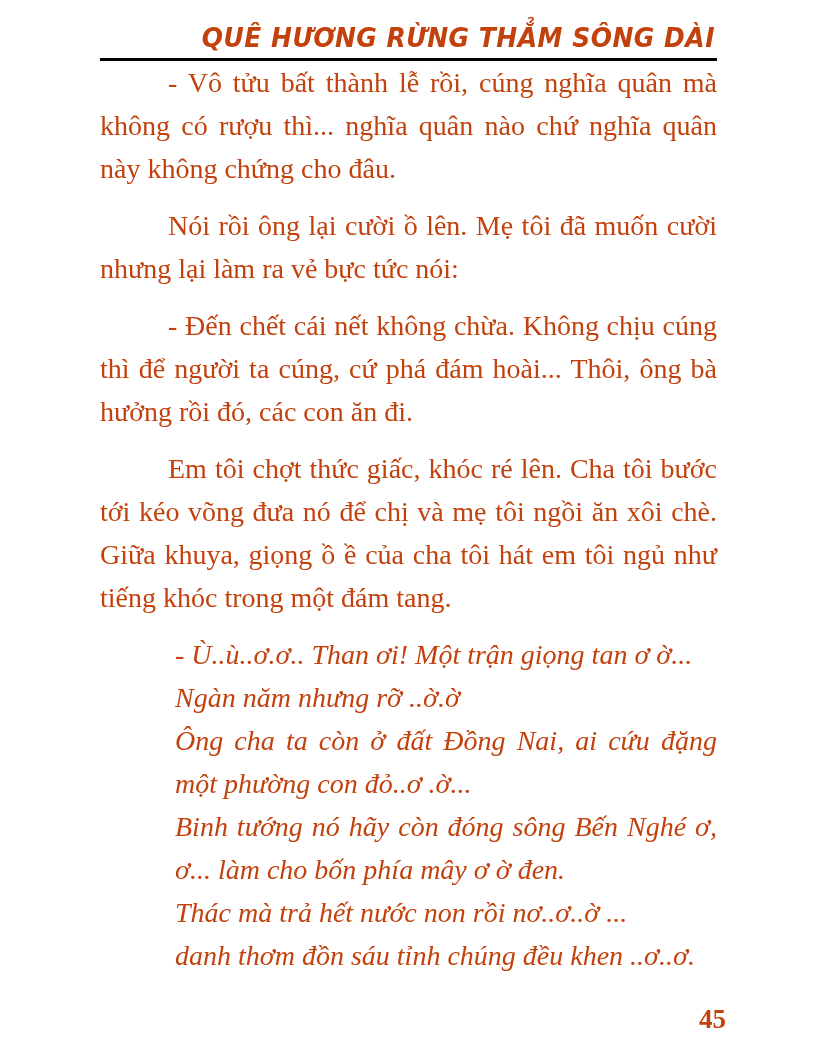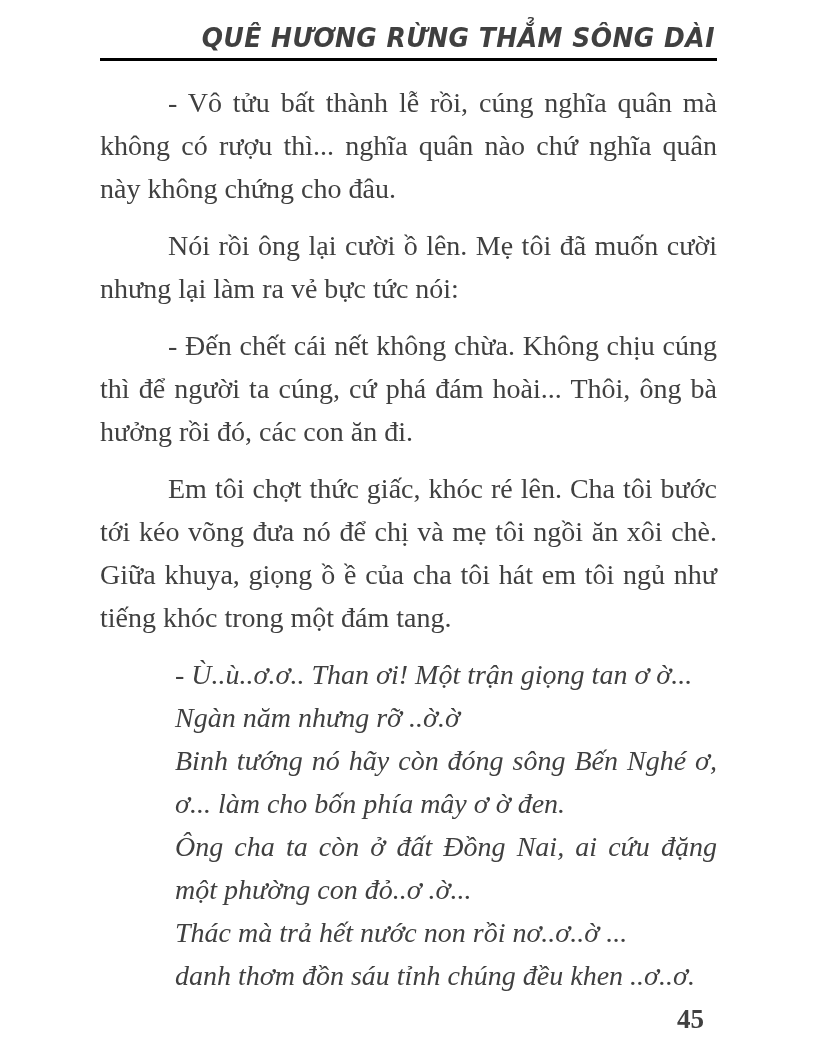--- a/index.html
+++ b/index.html
@@ -5,21 +5,21 @@
   html, body {
     margin: 0;
     padding: 0;
     background: #ffffff;
   }
   .page {
     position: relative;
     width: 816px;
     height: 1056px;
     background: #ffffff;
-    color: #404040;
+    color: #c2410c;
     box-sizing: border-box;
     padding: 24px 99px 0 100px;
     overflow: hidden;
     font-family: "Liberation Serif", serif;
   }
   .running-head {
     text-align: right;
     font-family: "DejaVu Sans", sans-serif;
     font-style: italic;
     font-weight: bold;
@@ -29,41 +29,41 @@
     transform-origin: bottom right;
     white-space: nowrap;
     padding-right: 2px;
   }
   .head-rule {
     height: 3px;
     background: #000000;
     margin-top: 5px;
   }
   .body-text {
-    margin-top: 20px;
+    margin-top: 0;
     font-size: 28px;
     line-height: 43px;
   }
   .para {
     margin: 0 0 14px 0;
     text-indent: 68px;
     text-align: justify;
   }
   .verse-block {
     margin-left: 75px;
     font-style: italic;
   }
   .verse {
     margin: 0;
     text-align: justify;
   }
   .page-number {
     position: absolute;
     top: 1004px;
-    right: 112px;
+    right: 90px;
     font-family: "Liberation Serif", serif;
     font-weight: bold;
     font-size: 27px;
   }
 </style>
 </head>
 <body>
 
 <div class="page">
 
@@ -74,22 +74,22 @@
   <div class="body-text">
 
     <p class="para">- Vô tửu bất thành lễ rồi, cúng nghĩa quân mà không có rượu thì... nghĩa quân nào chứ nghĩa quân này không chứng cho đâu.</p>
     <p class="para">Nói rồi ông lại cười ồ lên. Mẹ tôi đã muốn cười nhưng lại làm ra vẻ bực tức nói:</p>
     <p class="para">- Đến chết cái nết không chừa. Không chịu cúng thì để người ta cúng, cứ phá đám hoài... Thôi, ông bà hưởng rồi đó, các con ăn đi.</p>
     <p class="para">Em tôi chợt thức giấc, khóc ré lên. Cha tôi bước tới kéo võng đưa nó để chị và mẹ tôi ngồi ăn xôi chè. Giữa khuya, giọng ồ ề của cha tôi hát em tôi ngủ như tiếng khóc trong một đám tang.</p>
 
     <div class="verse-block">
       <p class="verse">- Ù..ù..ơ.ơ.. Than ơi! Một trận giọng tan ơ ờ...</p>
       <p class="verse">Ngàn năm nhưng rỡ ..ờ.ờ</p>
+      <p class="verse">Ông cha ta còn ở đất Đồng Nai, ai cứu đặng một phường con đỏ..ơ .ờ...</p>
       <p class="verse">Binh tướng nó hãy còn đóng sông Bến Nghé ơ, ơ... làm cho bốn phía mây ơ ờ đen.</p>
-      <p class="verse">Ông cha ta còn ở đất Đồng Nai, ai cứu đặng một phường con đỏ..ơ .ờ...</p>
       <p class="verse">Thác mà trả hết nước non rồi nơ..ơ..ờ ...</p>
       <p class="verse">danh thơm đồn sáu tỉnh chúng đều khen ..ơ..ơ.</p>
     </div>
 
   </div>
 
   <div class="page-number">45</div>
 
 </div>
 

